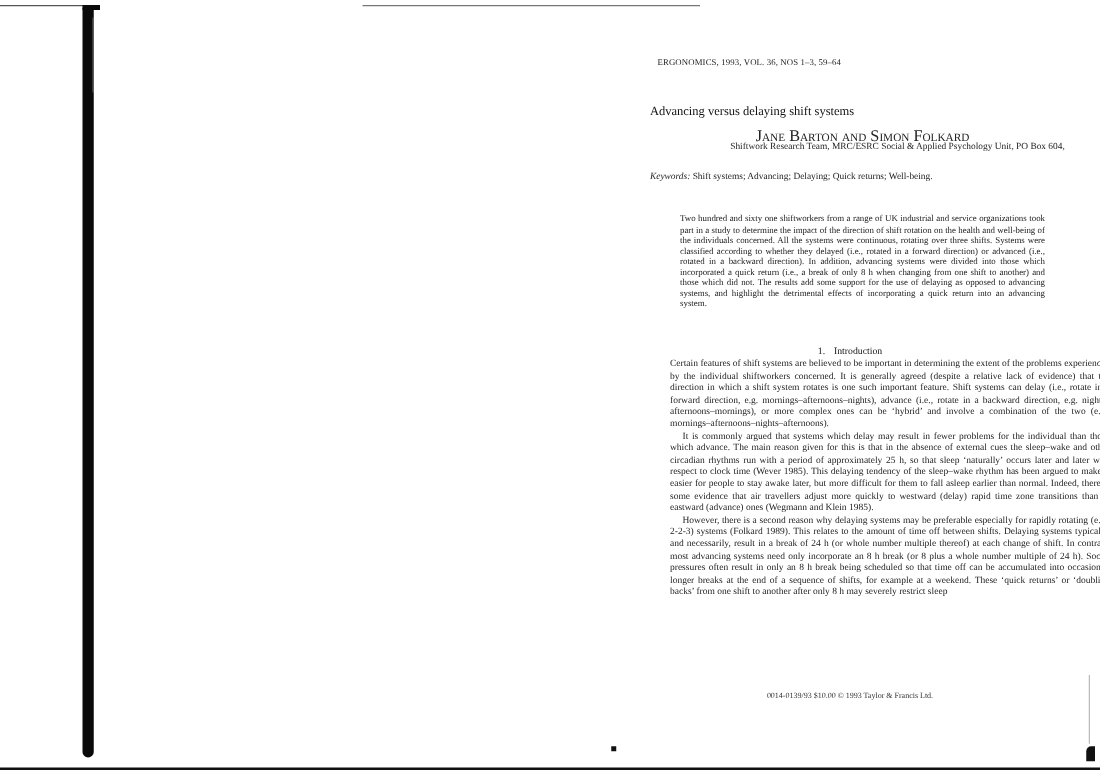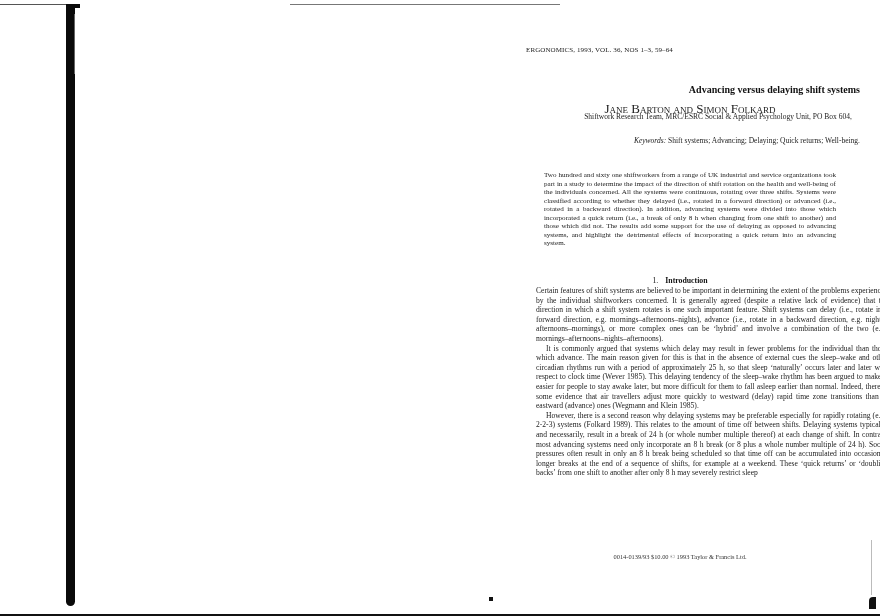--- a/index.html
+++ b/index.html
@@ -23,46 +23,46 @@
   .bottom-edge { position:absolute; left:0; bottom:0; width:880px; height:2px; background:#111; }
   .right-mark-dots { position:absolute; left:871px; top:540px; width:1px; height:55px; background:#bbb; }
   .right-mark { position:absolute; left:869px; top:597px; width:7px; height:12px; background:#111; border-radius:4px 0 0 0; }
   .bottom-dot { position:absolute; left:489px; top:597px; width:4px; height:4px; background:#111; }
 
   .running-head {
     position:absolute; left:526px; top:46px;
     font-size:7px; letter-spacing:0.1px; color:#222; white-space:nowrap;
   }
   .title {
-    position:absolute; left:520px; top:84px; width:340px; text-align:right;
-    font-size:10px; font-weight:bold; color:#111;
+    position:absolute; left:520px; top:84px; width:340px; text-align:left;
+    font-size:10px; font-weight:normal; color:#111;
   }
   .authors {
     position:absolute; left:520px; top:101px; width:340px; text-align:center;
     font-size:13px; font-variant:small-caps; color:#222;
   }
   .affiliation {
     position:absolute; left:548px; top:112px; width:340px; text-align:center;
     font-size:7.5px; line-height:9px; color:#222;
   }
   .keywords {
-    position:absolute; left:520px; top:136px; width:340px; text-align:right;
+    position:absolute; left:520px; top:136px; width:340px; text-align:left;
     font-size:7.5px; color:#222;
   }
   .keywords .kw-label { font-style:italic; }
   .abstract {
     position:absolute; left:544px; top:171px; width:292px;
     font-size:7.1px; line-height:8.55px; text-align:justify; color:#222;
   }
   .section-head {
     position:absolute; left:500px; top:276px; width:360px; text-align:center;
     font-size:7.8px; color:#111;
   }
   .section-head .num { margin-right:7px; }
-  .section-head .txt { font-weight:bold;text-align:center; }
+  .section-head .txt { font-weight:normal;text-align:center; }
   .body-text {
     position:absolute; left:504px; top:286px; width:352px;
     font-size:7.6px; line-height:9.6px; text-align:justify; color:#222;margin-left:32px;
   }
   .body-text p { margin:0; }
   .body-text p.indent { text-indent:10px; }
   .footer-line {
     position:absolute; left:500px; top:553px; width:360px; text-align:center;
     font-size:6.4px; color:#333;
   }

